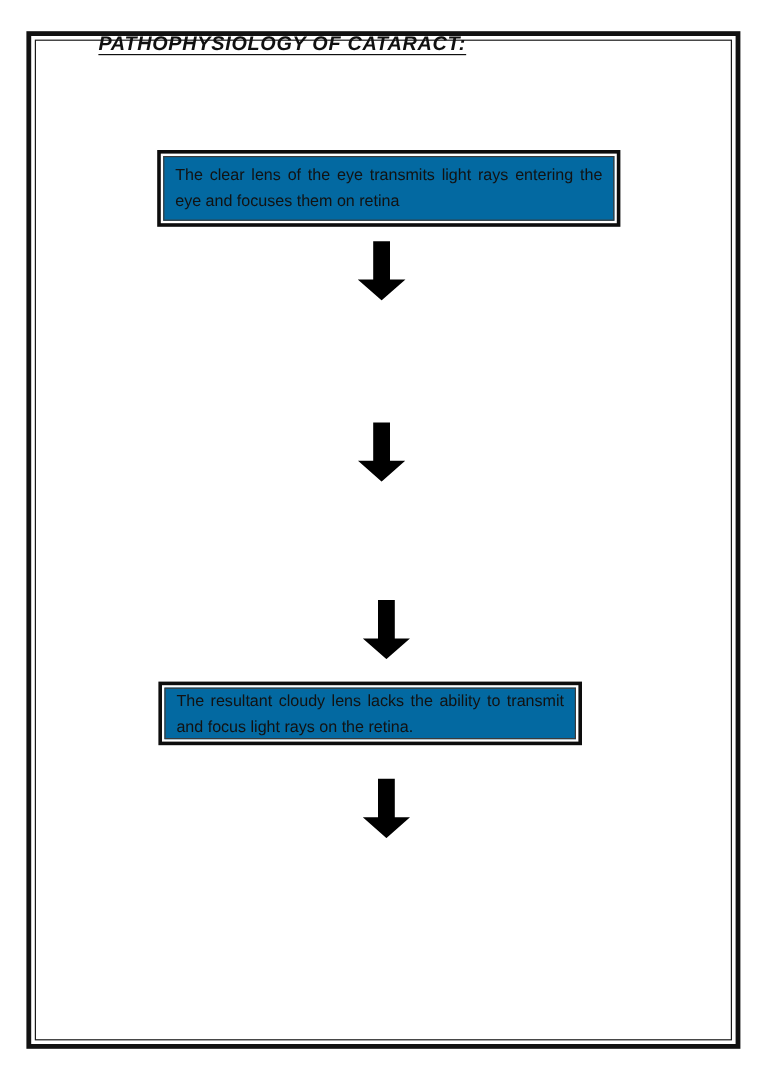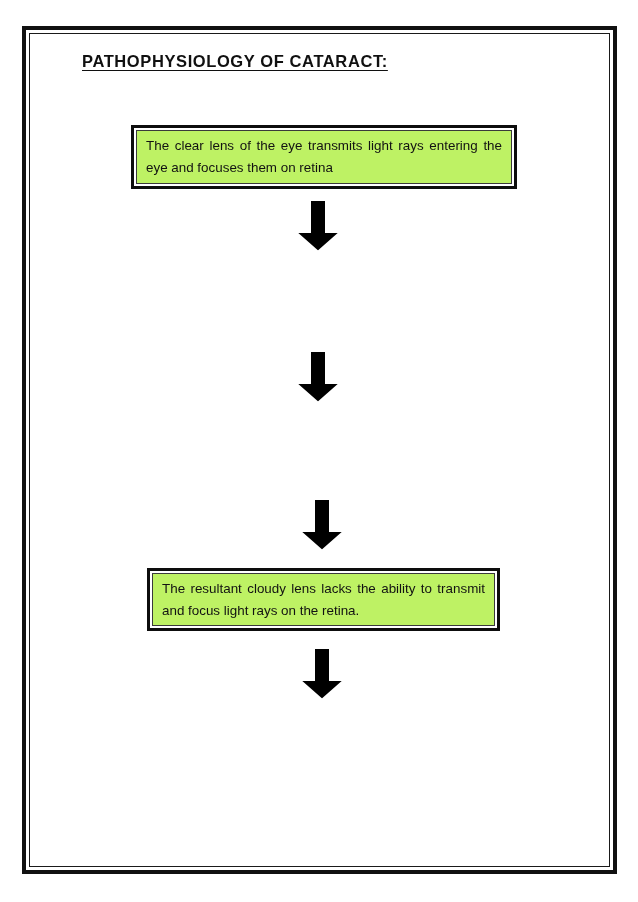--- a/index.html
+++ b/index.html
@@ -36,66 +36,67 @@
     top: 3px;
     right: 3px;
     bottom: 3px;
     border: 1px solid #1a1a1a;
   }
 
   
   .page-title {
     position: absolute;
     left: 82px;
-    top: 52px;
+    top: 28px;
     font-size: 16.5px;
     font-weight: bold;
     letter-spacing: 0.6px;
     color: #101010;
     text-decoration: underline;
     text-underline-offset: 3px;
     white-space: nowrap;
     font-family: "Liberation Sans", sans-serif;
+    font-style: italic;
   }
 
   
   .flow-box {
     position: absolute;
     background: #ffffff;
     border: 3px solid #0d0d0d;
   }
   .flow-box .inner {
     position: absolute;
     left: 2px;
     top: 2px;
     right: 2px;
     bottom: 2px;
     border: 1px solid #3a3a3a;
-    background: #bef264;
+    background: #0369a1;
     display: flex;
     align-items: center;
   }
   .flow-box .txt {
     display: block;
     width: 100%;
     padding: 0 9px;
     font-size: 13.4px;
     line-height: 1.62;
     color: #121212;
     text-align: justify;
     text-justify: inter-word;
     font-family: "Liberation Sans", sans-serif;
   }
   
 
   
   #box-1 { left: 131px; top: 125px; width: 386px; height: 64px; }
   #box-2 { left: 118px; top: 262px; width: 415px; height: 81px; }
   #box-3 { left: 138px; top: 414px; width: 380px; height: 70px; }
-  #box-4 { left: 147px; top: 568px; width: 353px; height: 63px; }
+  #box-4 { left: 132px; top: 568px; width: 353px; height: 53px; }
   #box-5 { left: 197px; top: 715px; width: 269px; height: 69px; }
 
   
   .arrow {
     position: absolute;
     width: 56px;
     height: 58px;
   }
   .arrow svg { display: block; width: 100%; height: 100%; }
 

